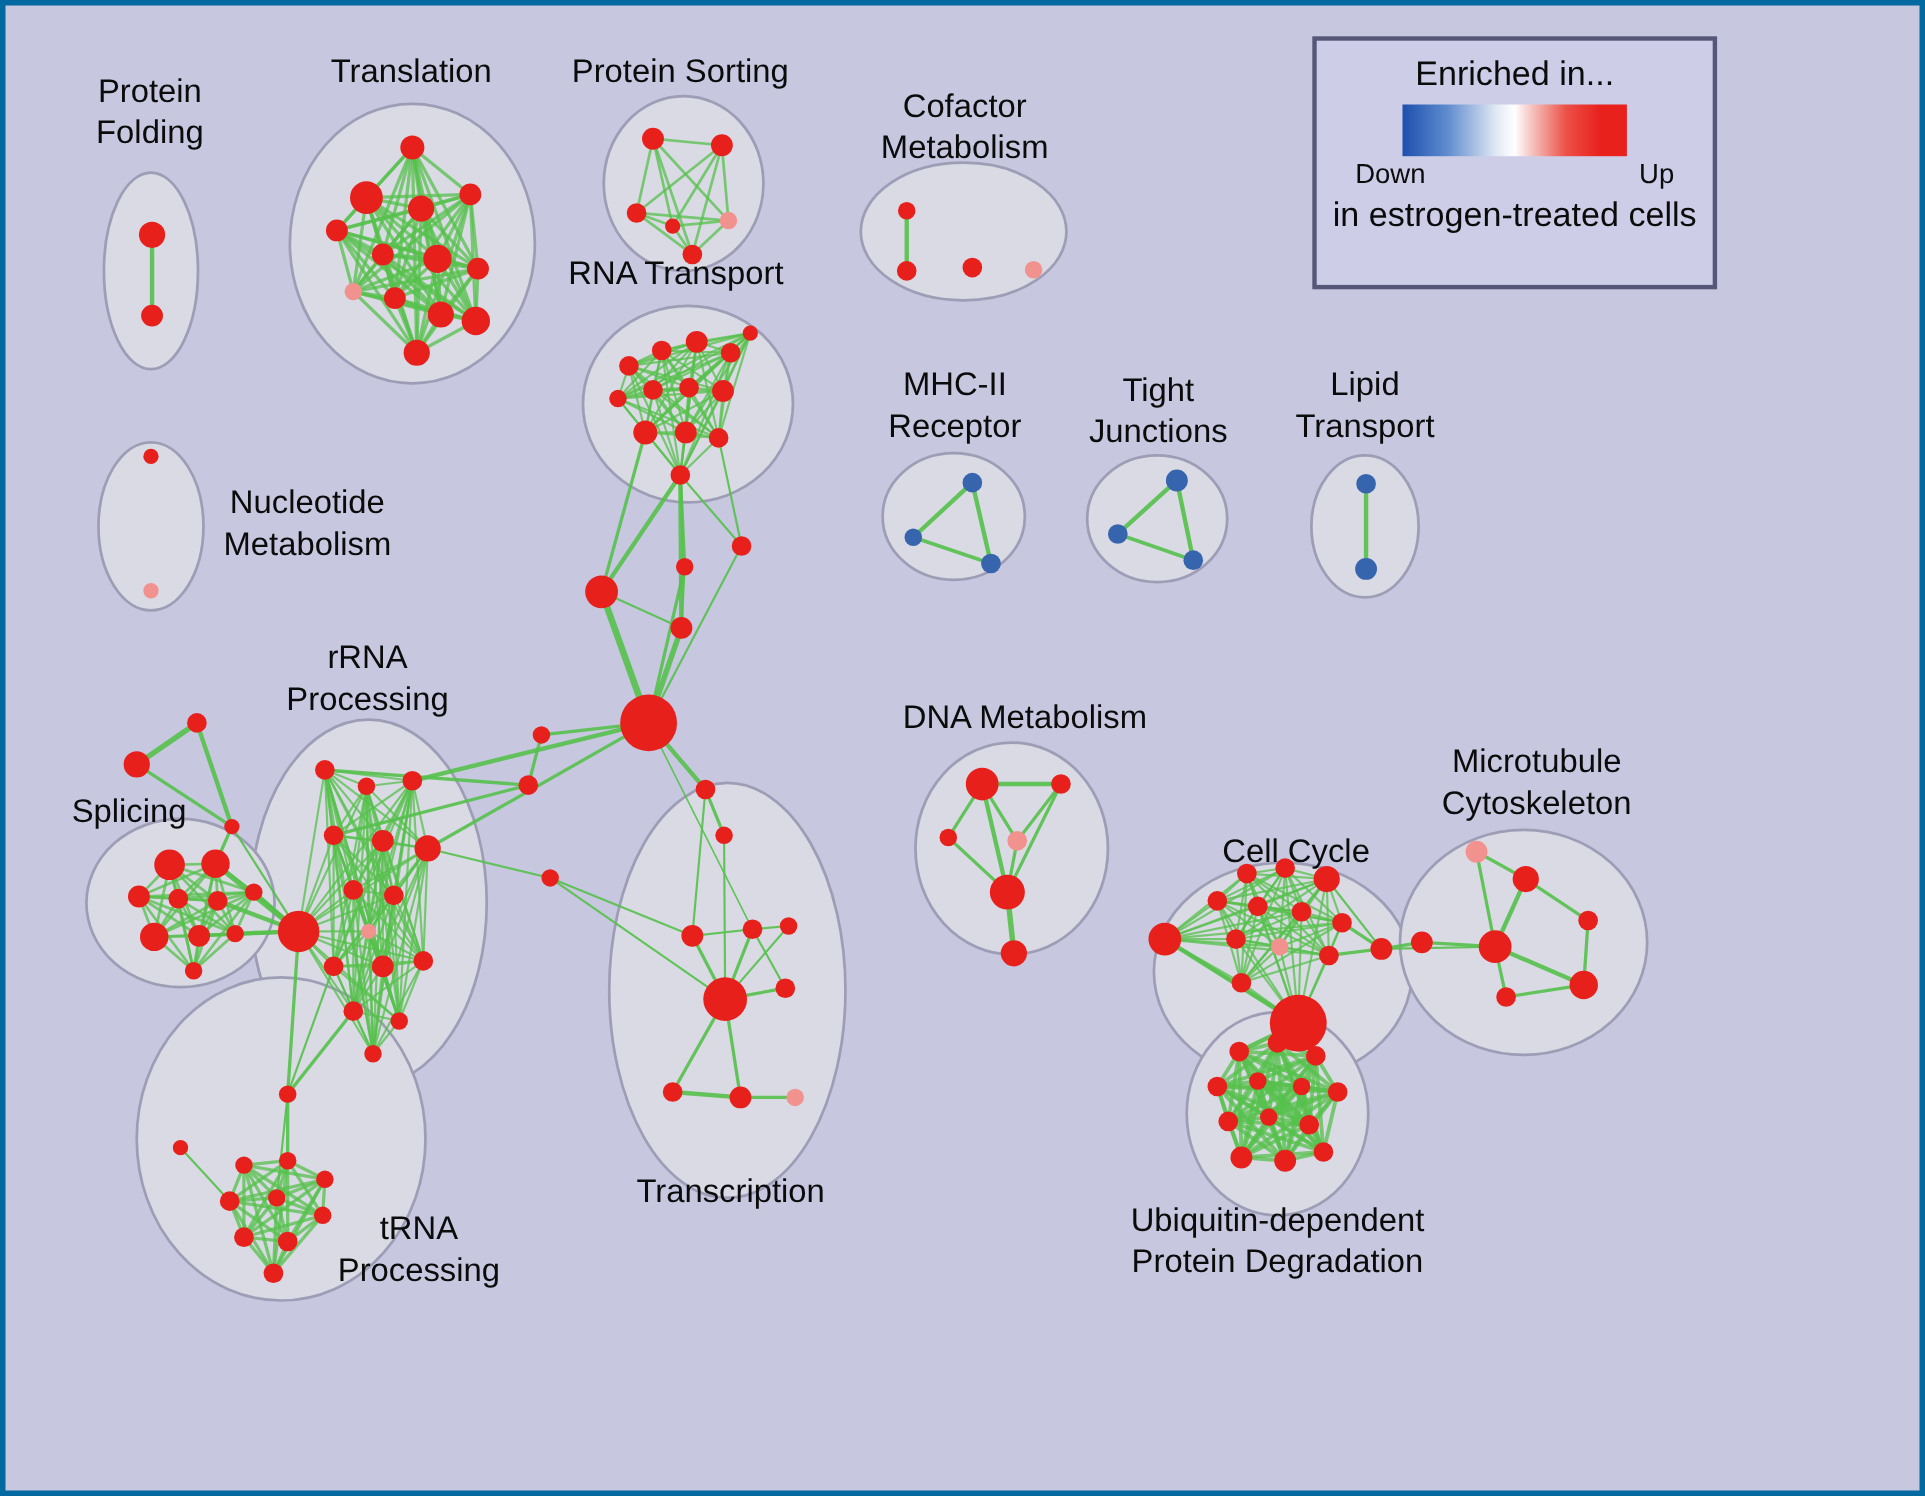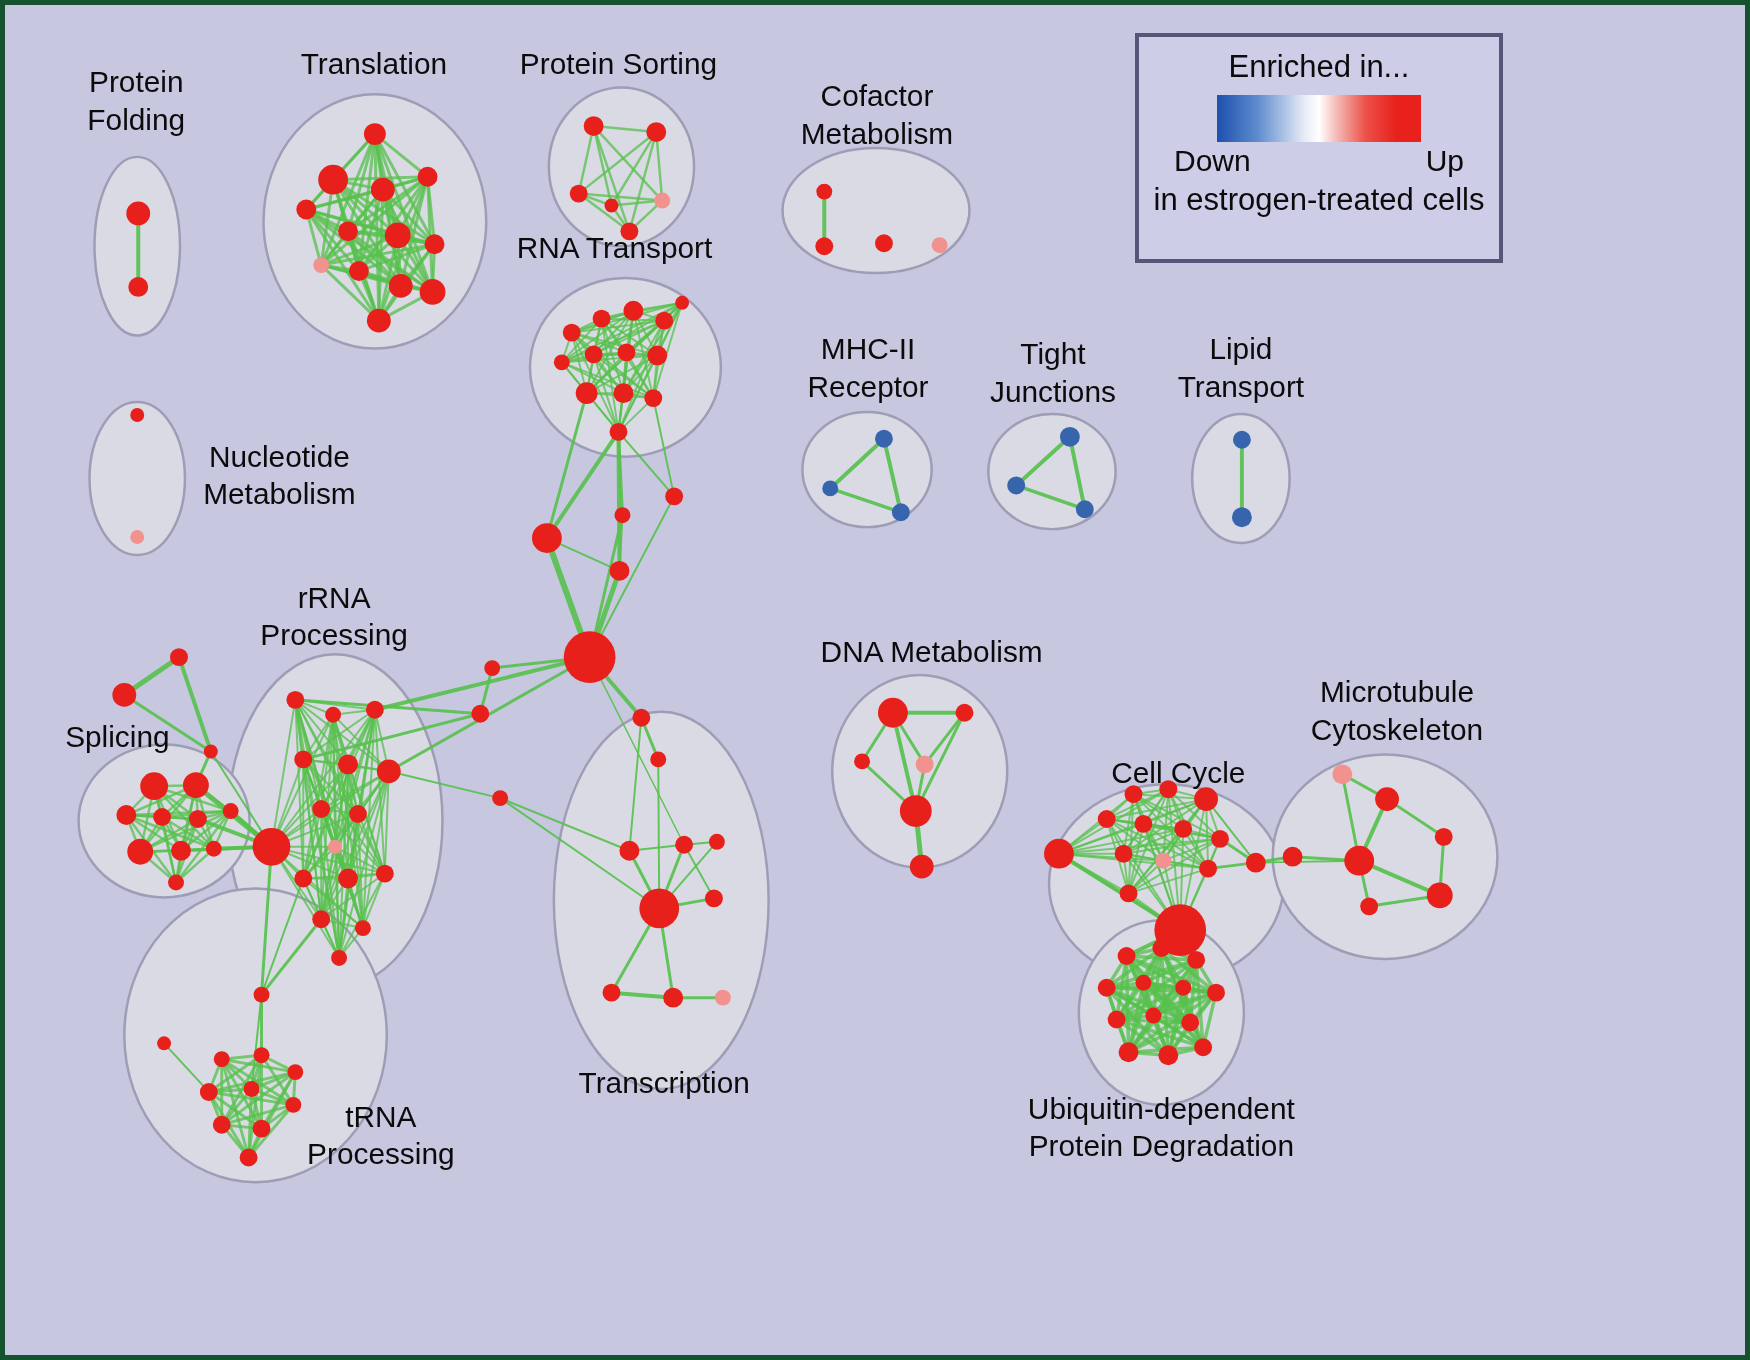--- a/index.html
+++ b/index.html
@@ -1,49 +1,49 @@
 <!DOCTYPE html>
 <html><head>
 <meta charset="utf-8">
 <style>
   html,body { margin:0; padding:0; background:#ffffff; }
   .figure {
     position:relative;
     width:1750px; height:1360px;
     box-sizing:border-box;
-    border:5px solid #14532d;
+    border:5px solid #0369a1;
     background:#c7c7e0;
     overflow:hidden;
     font-family:"Liberation Sans", sans-serif;
   }
   #net {
     position:absolute; left:0; top:0;
     width:100%; height:100%;
     font-family:"Liberation Sans", sans-serif;
   }
   .legend {
     position:absolute;
-    left:1130px; top:28px;
+    left:1188px; top:28px;
     width:368px; height:230px;
     box-sizing:border-box;
     border:4px solid #565678;
     background:#cdcde8;
     text-align:center;
     color:#0b0b0b;
   }
   .legend-title { font-size:31px; margin-top:12px; }
   .legend-bar {
     width:204px; height:47px;
     margin:10px auto 2px auto;
     background:#999;
   }
   .legend-scale {
     width:290px; margin:2px auto 0 auto;
     display:flex; justify-content:space-between;
-    font-size:30px;
+    font-size:25px;
   }
   .legend-caption { font-size:31px; line-height:34px; margin-top:5px; }
 </style>
 </head>
 <body>
 
 <div class="figure">
 
   <svg id="net" viewBox="0 0 1750 1360" preserveAspectRatio="none">
       <ellipse cx="133" cy="243" rx="43" ry="90" fill="#dadae5" stroke="#9d9db6" stroke-width="2.5"></ellipse>

